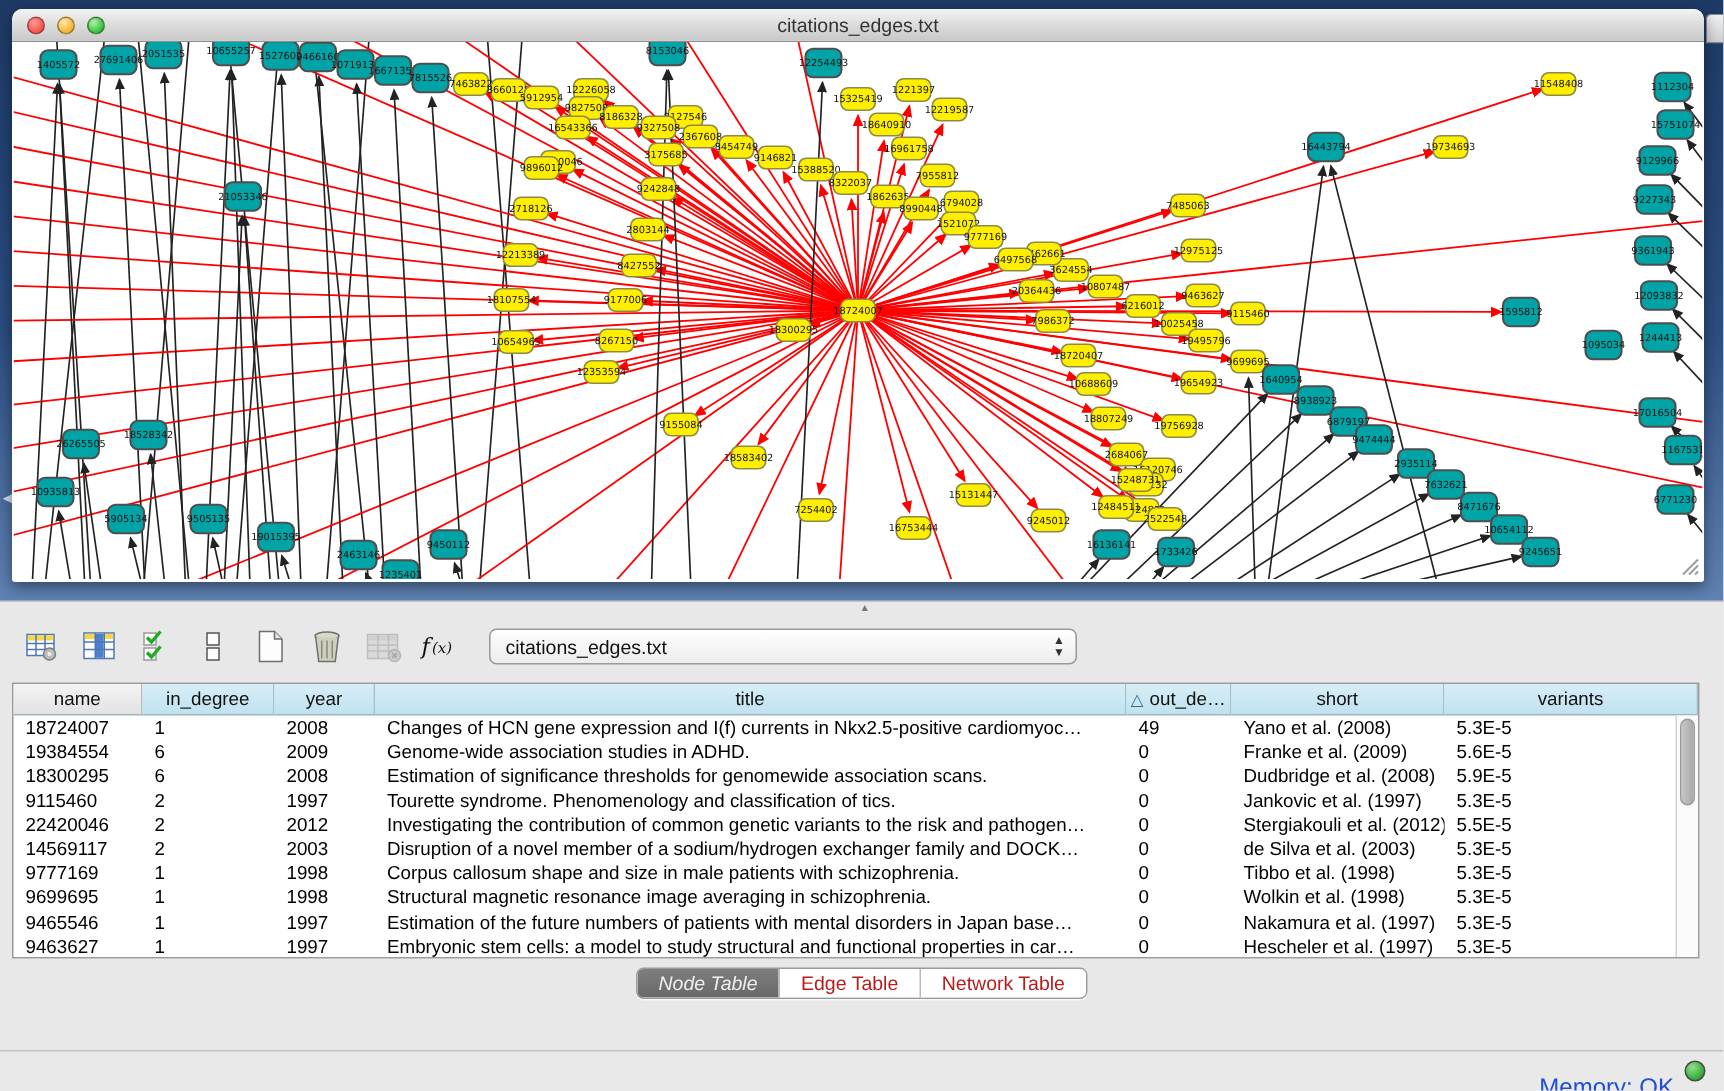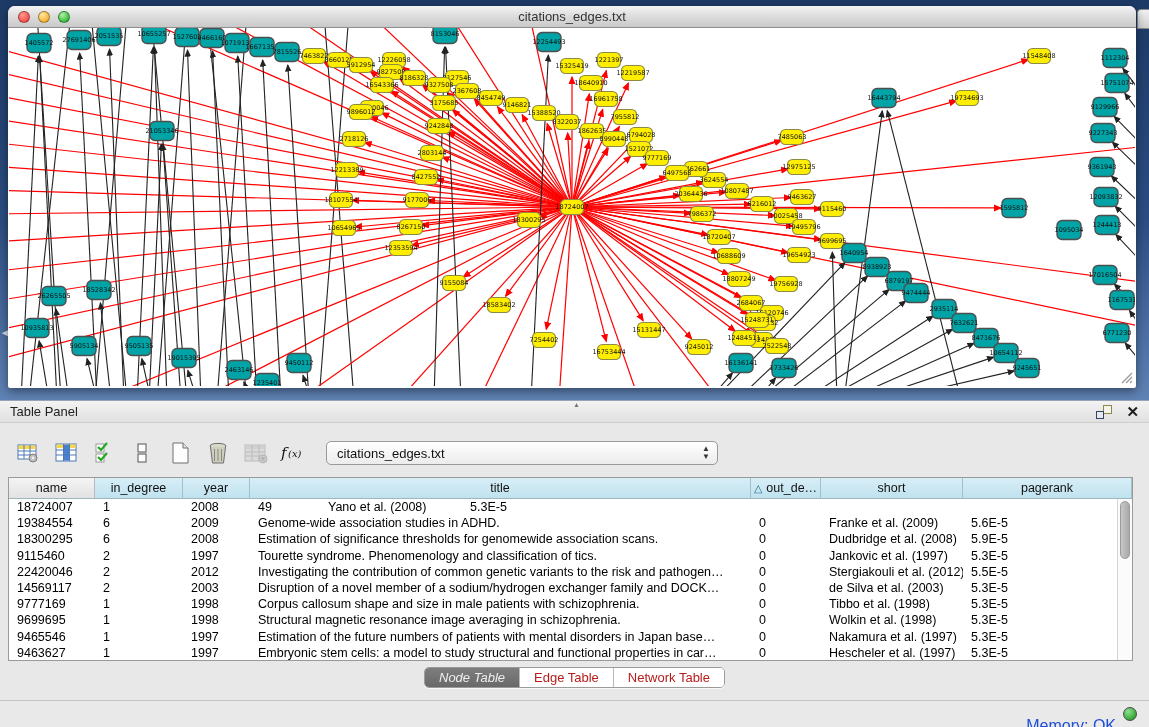--- a/index.html
+++ b/index.html
@@ -512,29 +512,20 @@
       </svg>
       <svg class="grip" width="14" height="14">
         <path d="M13,3 L3,13 M13,7 L7,13 M13,11 L11,13" stroke="#9a9a9a" stroke-width="1.3" fill="none"></path>
       </svg>
     </div>
   </div>
 </div>
 
 <div class="panel">
   <div class="split-handle">▴</div>
-  <div class="panel-header">
-    <span>Table Panel</span>
-    <span class="spacer"></span>
-    <span class="float-ic">
-        <span class="b2"></span>
-        <span class="b1"></span>
-      </span>
-    <span class="close-ic">✕</span>
-  </div>
 
   <div class="toolbar">
     <span class="tbtn">
       <svg class="mi" width="24" height="22">
           <rect x="2" y="3" width="18" height="14" fill="#fff" stroke="#4a7ab5"></rect>
           <rect x="2.5" y="3.5" width="17" height="3.5" fill="#f7d64e"></rect>
           <path d="M8 3v14 M14 3v14 M2 9h18 M2 13h18" stroke="#4a7ab5" stroke-width="1" fill="none"></path>
           <circle cx="17" cy="16" r="4" fill="#bdbdbd" stroke="#7d7d7d"></circle>
           <circle cx="17" cy="16" r="1.4" fill="#efefef"></circle>
         </svg>
@@ -599,27 +590,28 @@
   </div>
 
   <div class="dtable">
     <div class="thead">
         <div class="th first" style="width: 86px;">name</div>
         <div class="th" style="width: 88px;">in_degree</div>
         <div class="th" style="width: 67px;">year</div>
         <div class="th" style="width: 501px; text-align: right;">title</div>
         <div class="th" style="width: 70px;"><span class="sortg">△</span>out_de…</div>
         <div class="th" style="width: 142px;">short</div>
-        <div class="th" style="flex: 1 1 0%;">pagerank</div>
+        <div class="th" style="flex: 1 1 0%;">variants</div>
       </div>
     <div class="tbody">
         <div class="tr">
           <div class="td" style="width: 86px;">18724007</div>
           <div class="td" style="width: 88px;">1</div>
           <div class="td" style="width: 67px;">2008</div>
+          <div class="td" style="width: 501px;">Changes of HCN gene expression and I(f) currents in Nkx2.5-positive cardiomyoc…</div>
           <div class="td" style="width: 70px;">49</div>
           <div class="td" style="width: 142px;">Yano et al. (2008)</div>
           <div class="td" style="flex: 1 1 0%;">5.3E-5</div>
         </div>
         <div class="tr">
           <div class="td" style="width: 86px;">19384554</div>
           <div class="td" style="width: 88px;">6</div>
           <div class="td" style="width: 67px;">2009</div>
           <div class="td" style="width: 501px;">Genome-wide association studies in ADHD.</div>
           <div class="td" style="width: 70px;">0</div>

